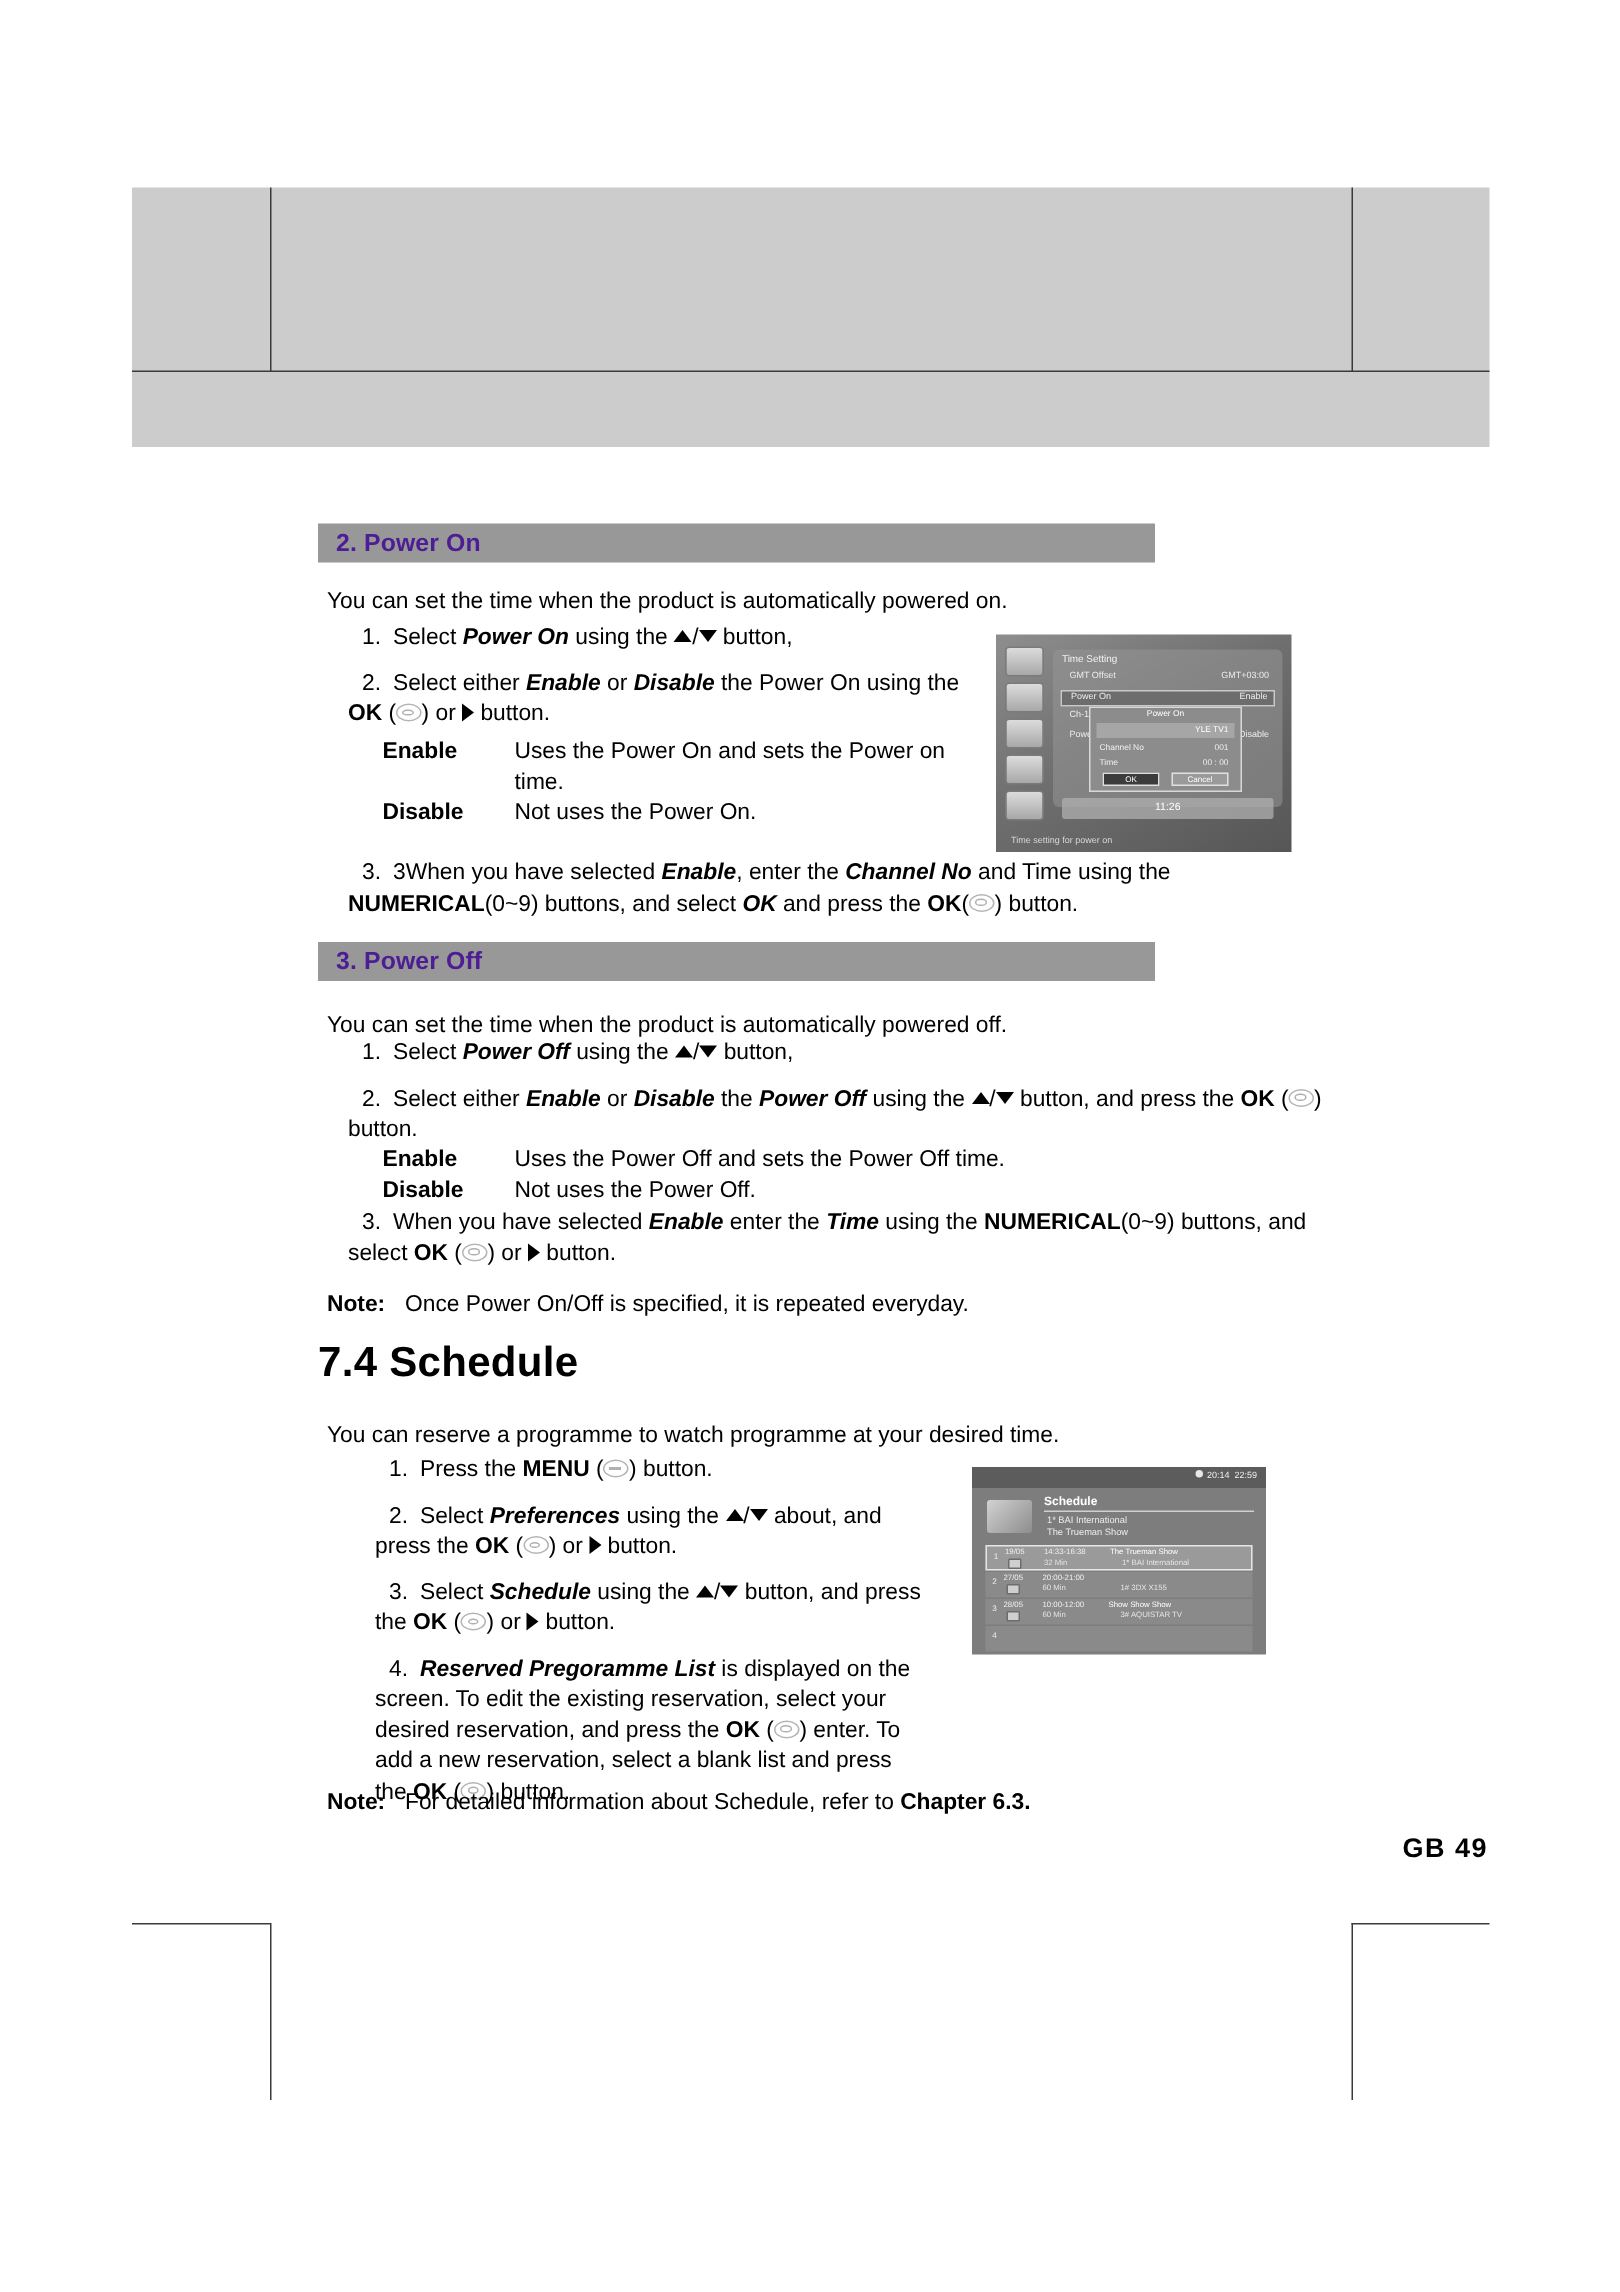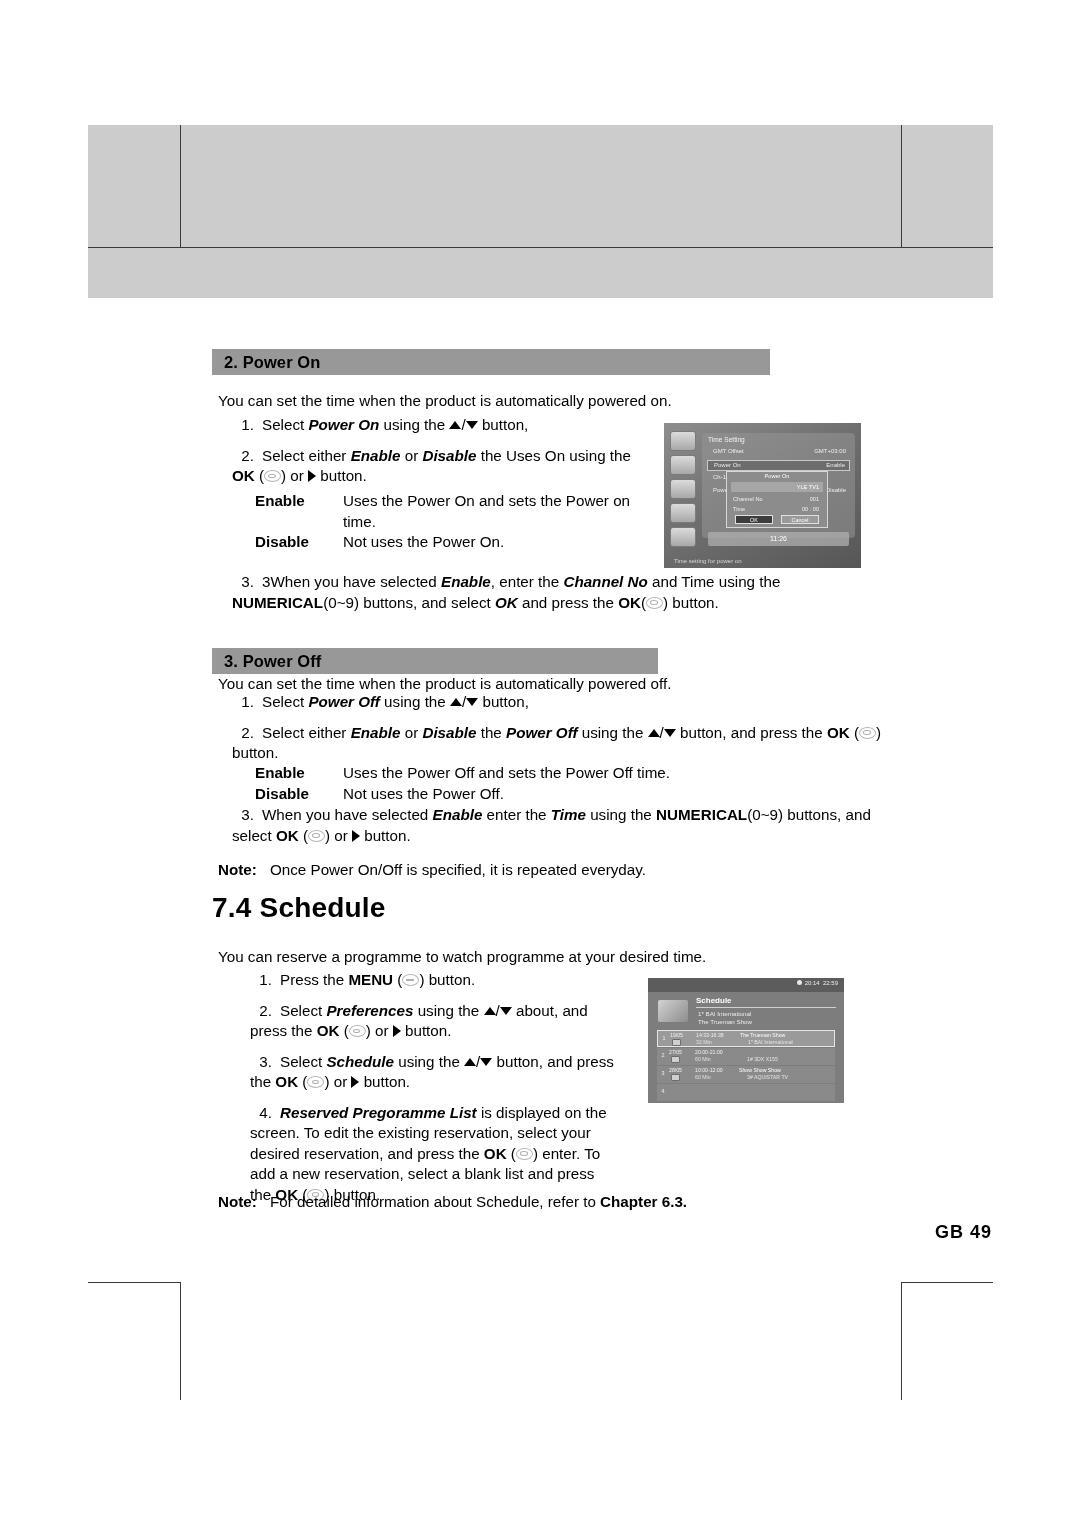--- a/index.html
+++ b/index.html
@@ -75,21 +75,21 @@
     position: absolute;
     left: 0;
     top: 0;
     width: 1080px;
     height: 1528px;
   }
 
   .section-bar {
     position: absolute;
     background: #989898;
-    color: #000000;
+    color: #4c1d95;
     font-weight: bold;
     font-size: 16.5px;
     line-height: 26px;
     height: 26px;
     padding-left: 12px;
     box-sizing: border-box;
     letter-spacing: 0.1px;
   }
 
   .para {
@@ -424,21 +424,21 @@
 
   <div class="numlist" style="left:232px;top:415px;width:420px;">
     <div class="li">
       <span class="li-num">1.</span>
       <span class="li-body"><span>Select </span><span class="bi">Power On</span><span> using the </span><span class="ud"><span class="tri-up"></span>/<span class="tri-down"></span></span><span> button,</span></span>
     </div>
 
     <div class="li">
       <span class="li-num">2.</span>
       <span class="li-body">
-        <span>Select either </span><span class="bi">Enable</span><span> or </span><span class="bi">Disable</span><span> the Uses On using the</span><br>
+        <span>Select either </span><span class="bi">Enable</span><span> or </span><span class="bi">Disable</span><span> the Power On using the</span><br>
         <span class="b">OK</span> (<span class="ok-icon"></span><span>) or</span> <span class="tri-right"></span><span> button.</span>
       </span>
     </div>
   </div>
 
   <div class="deftable" style="left:255px;top:491px;width:400px;">
     <div class="def-row">
       <div class="def-term">Enable</div>
       <div class="def-desc">
         <span>Uses the Power On and sets the Power on</span><br>
@@ -454,21 +454,21 @@
   <div class="numlist" style="left:232px;top:572px;width:640px;">
     <div class="li">
       <span class="li-num">3.</span>
       <span class="li-body">
         <span>3When you have selected </span><span class="bi">Enable</span><span>, enter the </span><span class="bi">Channel No</span><span> and Time using the</span><br>
         <span class="b">NUMERICAL</span><span>(0~9) buttons, and select </span><span class="bi">OK</span><span> and press the </span><span class="b">OK</span>(<span class="ok-icon"></span><span>) button.</span>
       </span>
     </div>
   </div>
 
-  <div class="section-bar" style="left:212px;top:648px;width:446px;">3. Power Off</div>
+  <div class="section-bar" style="left:212px;top:628px;width:558px;">3. Power Off</div>
 
   <div class="para" style="left:218px;top:674px;">You can set the time when the product is automatically powered off.</div>
 
   <div class="numlist" style="left:232px;top:692px;width:650px;">
     <div class="li">
       <span class="li-num">1.</span>
       <span class="li-body"><span>Select </span><span class="bi">Power Off</span><span> using the </span><span class="ud"><span class="tri-up"></span>/<span class="tri-down"></span></span><span> button,</span></span>
     </div>
 
     <div class="li">

